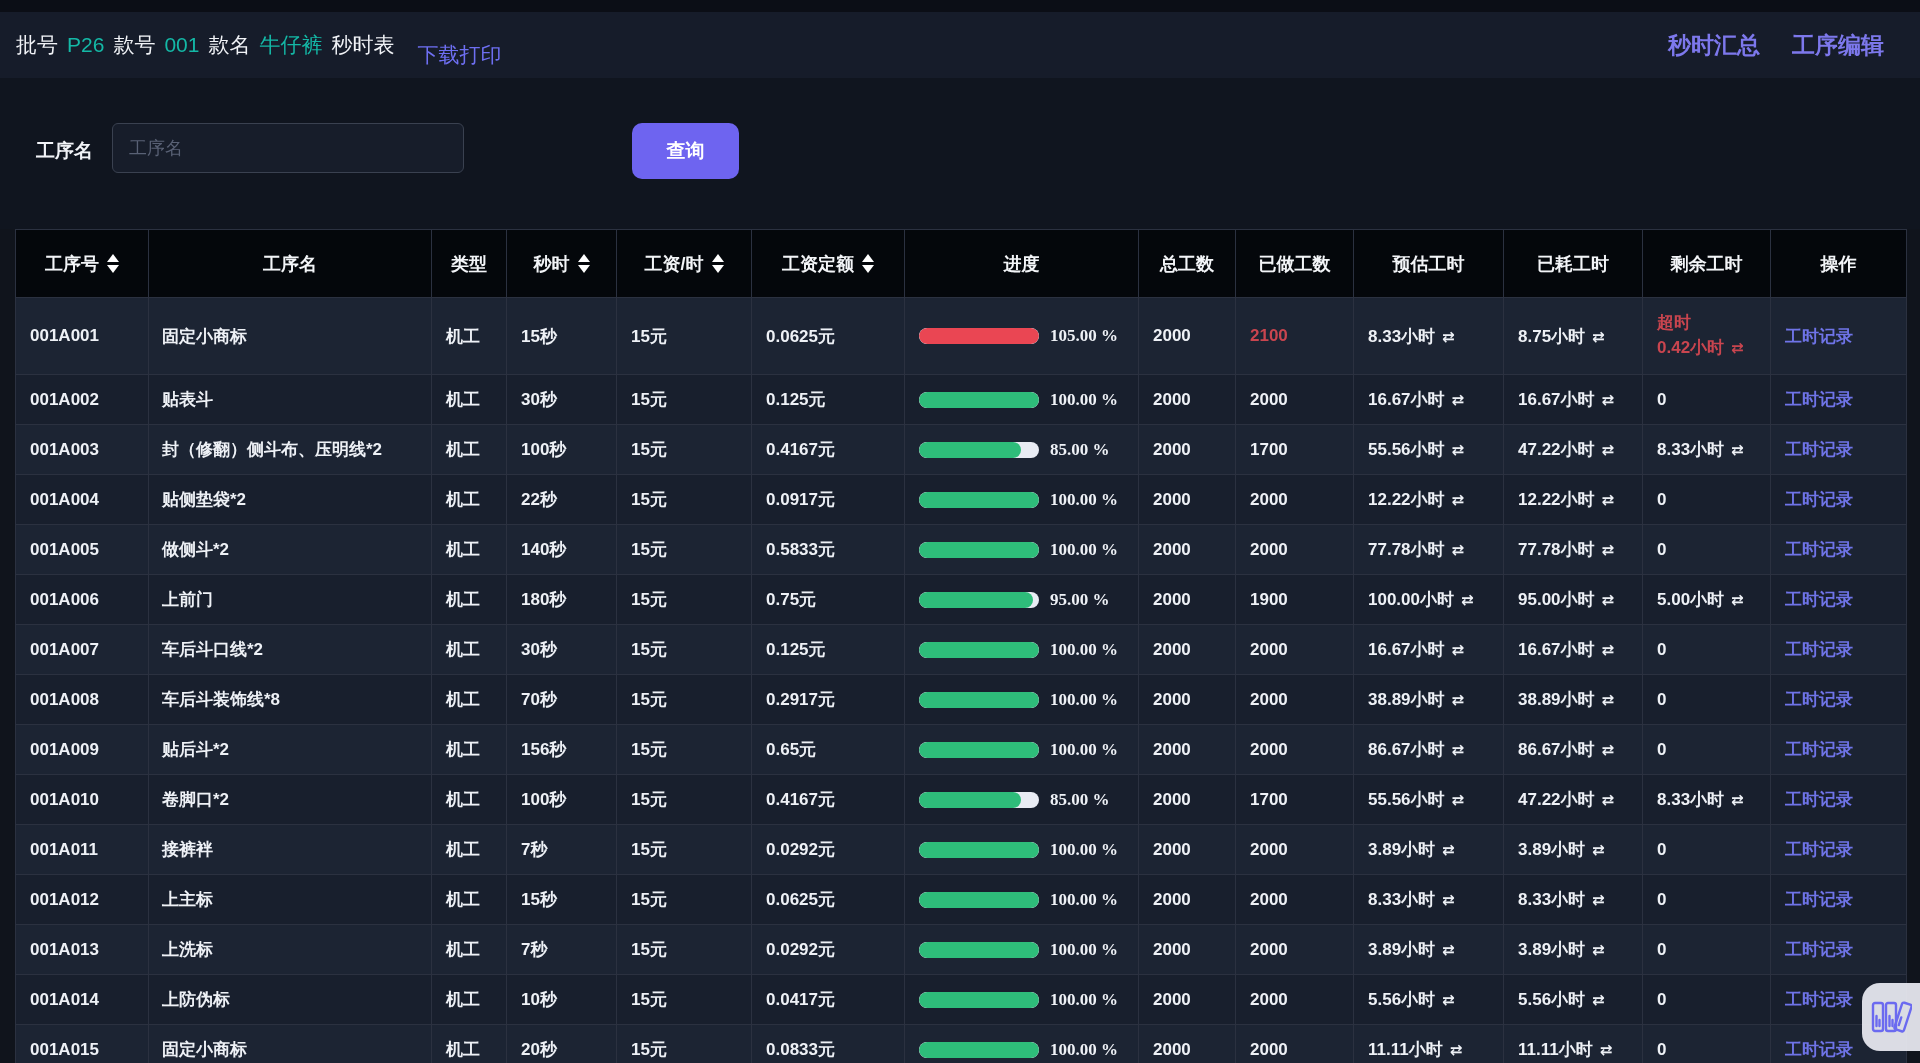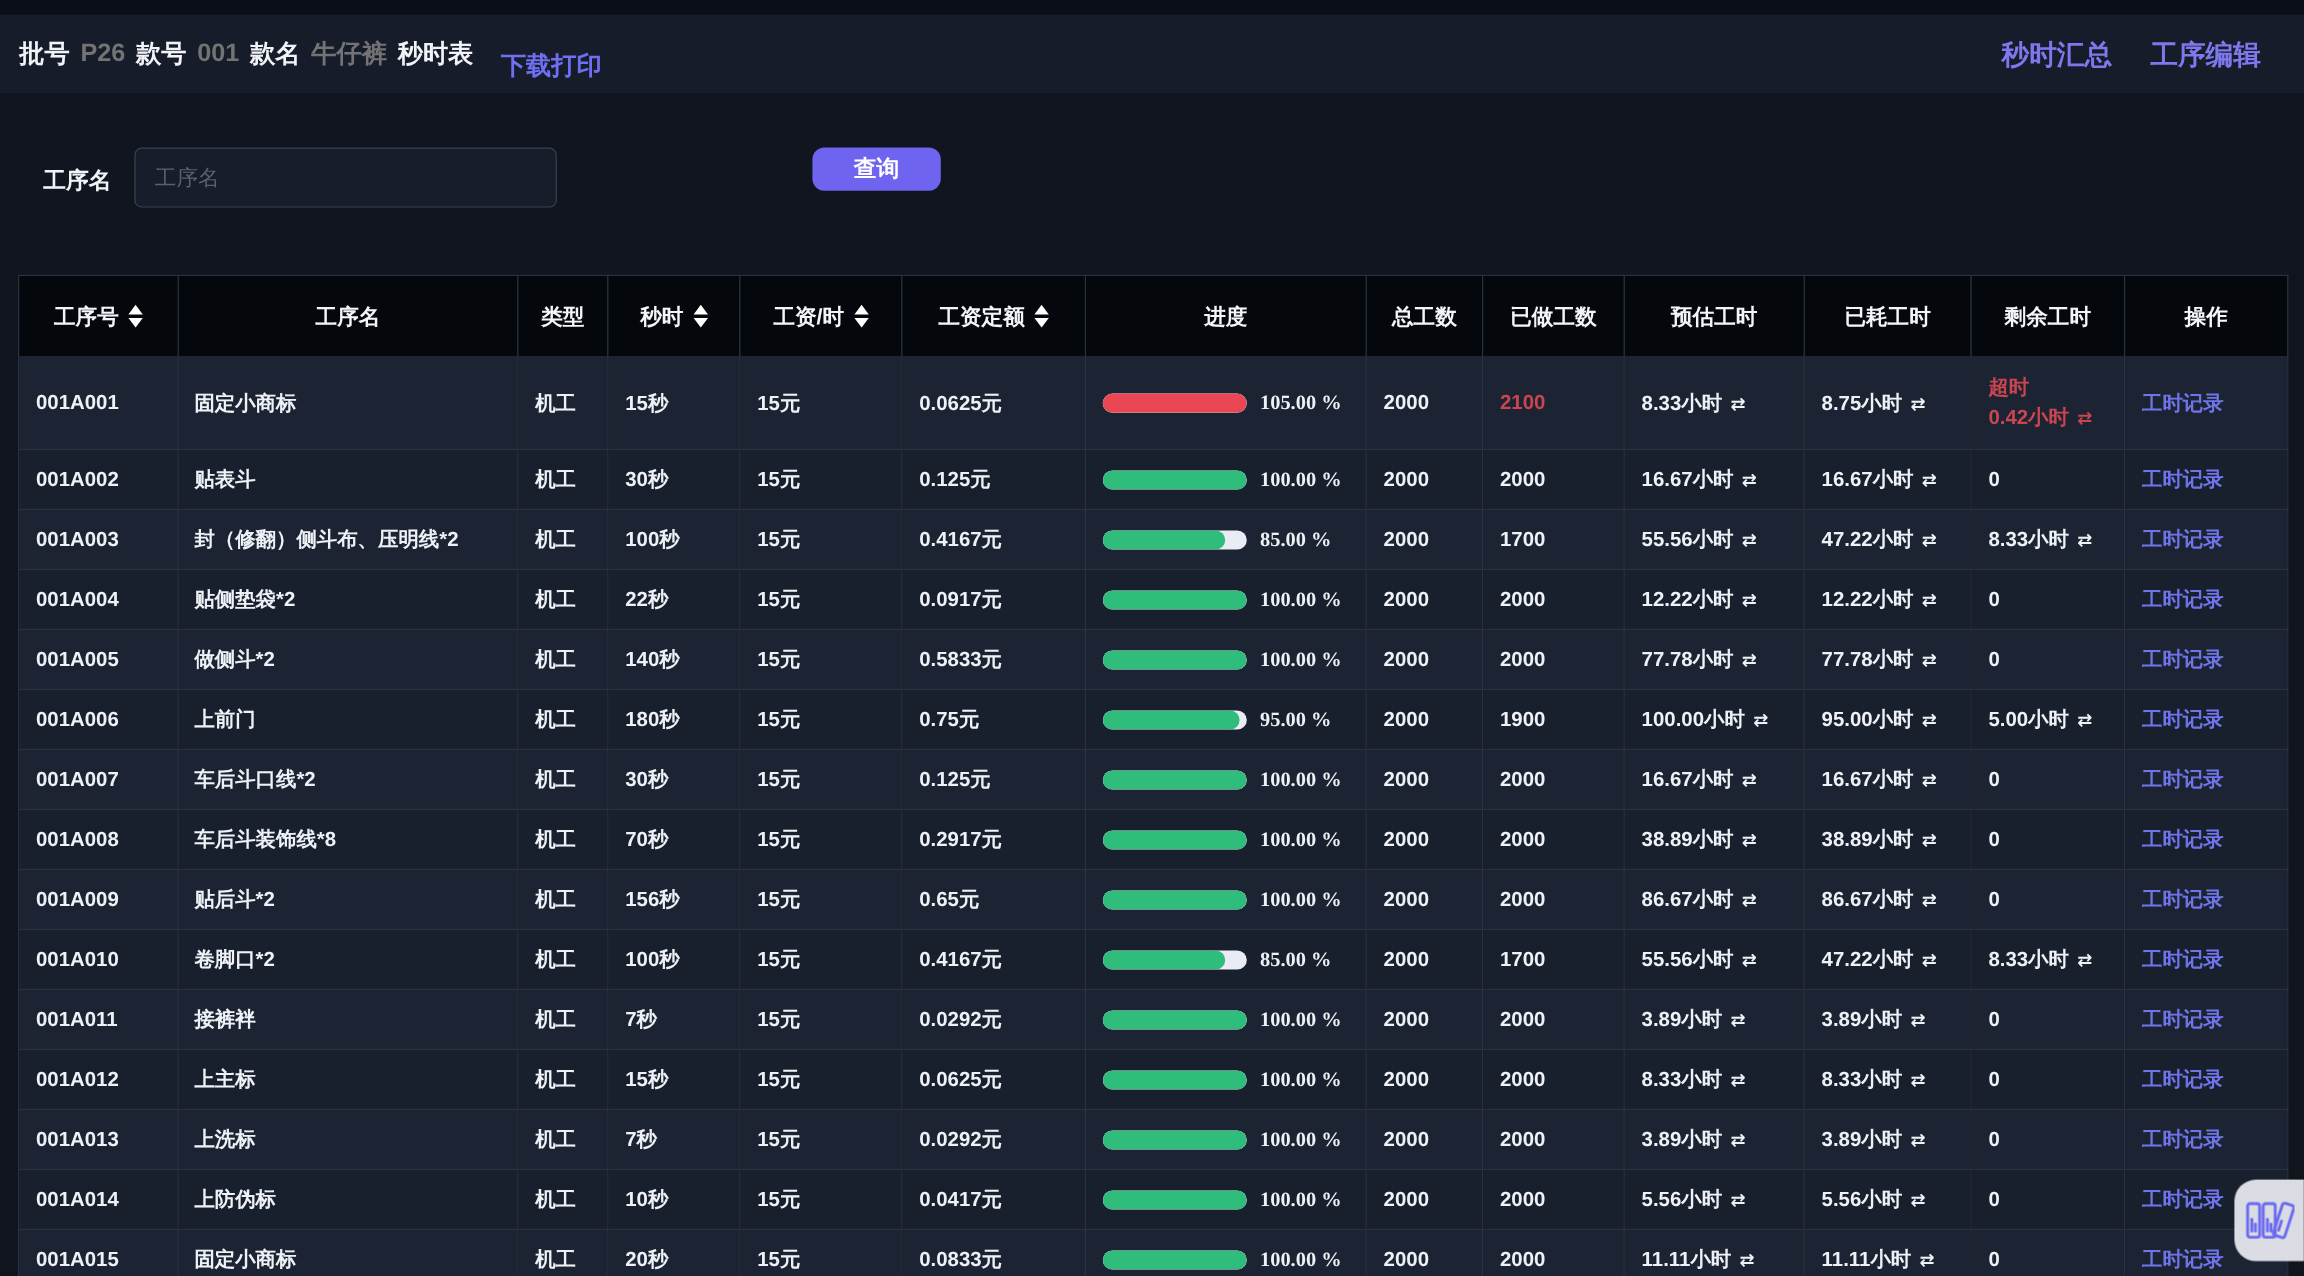--- a/index.html
+++ b/index.html
@@ -4,22 +4,22 @@
 <style>
   * { margin:0; padding:0; box-sizing:border-box; }
   html,body { width:1920px; height:1063px; overflow:hidden; background:#10141c;
     font-family:"Liberation Sans","DejaVu Sans",sans-serif; }
 
   
   .topbar { position:absolute; left:0; top:0; width:1920px; height:78px; background:#161c2a; }
   .topbar .chrome-strip { position:absolute; left:0; top:0; width:100%; height:12px; background:#0b0e16; }
   .tb-row { position:absolute; left:0; top:12px; width:100%; height:66px;
     display:flex; align-items:center; justify-content:space-between; padding:0 36px 0 16px; }
-  .tb-left { display:flex; align-items:center; gap:9px; font-size:21px; font-weight:700; color:#f1f3f7; }
-  .tb-left .gold { color:#737373; }
+  .tb-left { display:flex; align-items:center; gap:9px; font-size:21px; font-weight:400; color:#f1f3f7; }
+  .tb-left .gold { color:#14b8a6; }
   .tb-left .dl { color:#6e6ff2; margin-left:14px; cursor:pointer;margin-top:20px; }
   .tb-right { display:flex; align-items:center; gap:32px; font-size:23px; font-weight:600; color:#7d78ec; }
   .tb-right span { cursor:pointer; }
 
   
   .filterbar { position:absolute; left:0; top:78px; width:1920px; height:151px; background:#10151f; }
   .filterbar .f-label { position:absolute; left:36px; top:60px; font-size:19px; font-weight:700; color:#f1f3f7; }
   .filterbar input { position:absolute; left:112px; top:45px; width:352px; height:50px;
     background:#171d2a; border:1px solid #3a4150; border-radius:6px; padding:0 16px;
     font-size:18px; color:#e8eaf0; outline:none; font-family:inherit; }
@@ -79,21 +79,21 @@
     <div class="tb-right">
       <span>秒时汇总</span>
       <span>工序编辑</span>
     </div>
   </div>
 </header>
 
 <section class="filterbar">
   <span class="f-label">工序名</span>
   <input type="text" placeholder="工序名" style="">
-  <button class="query-btn" style="position:absolute; left:677px; top:123px; width:107px; height:36px;">查询</button>
+  <button class="query-btn" style="position:absolute; left:632px; top:123px; width:107px; height:56px;">查询</button>
 </section>
 
 <div class="table-wrap">
   <table id="proc-table">
     <colgroup id="proc-cols">
         <col style="width: 133px;">
         <col style="width: 283px;">
         <col style="width: 75px;">
         <col style="width: 110px;">
         <col style="width: 135px;">

